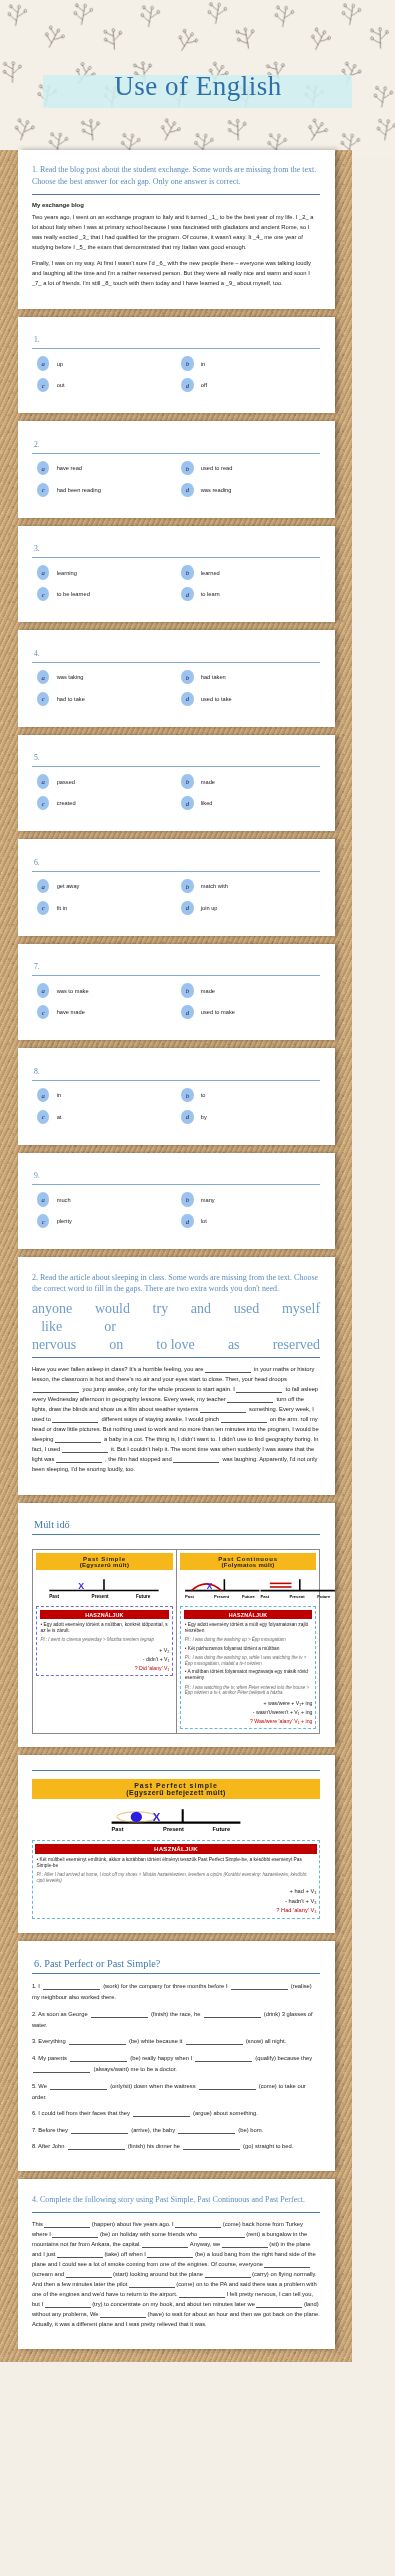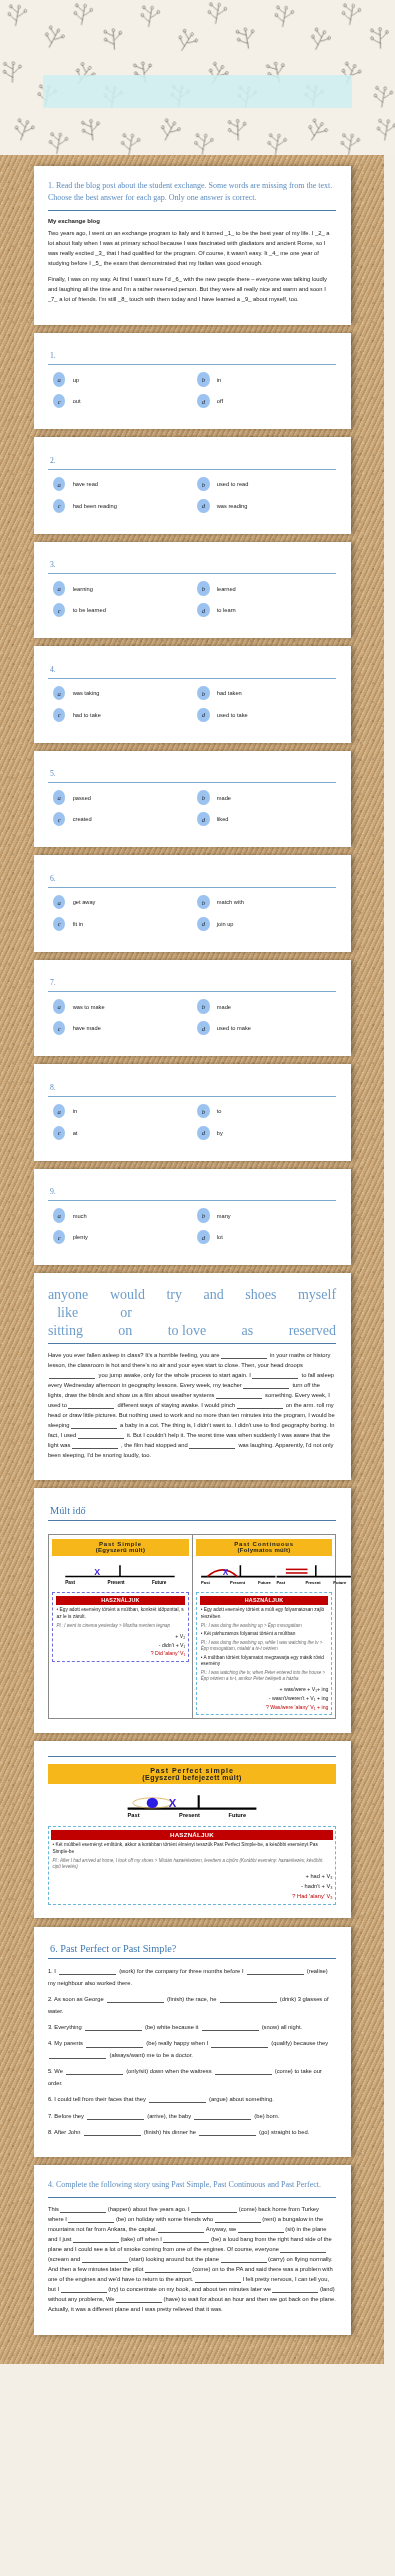--- a/index.html
+++ b/index.html
@@ -33,25 +33,25 @@
     text-align:center;
     font-family: "Liberation Serif", serif;
     font-size: 27px;
     color: #2f6fab;
     letter-spacing: 0.5px;
   }
 
   
   .board {
     position: relative;
-    width:384px;
+    width:352px;
     background:
       repeating-linear-gradient(115deg, #c9a678 0 1.5px, #bb9566 1.5px 3.1px, #d3b489 3.1px 4.6px),
       #c6a273;
-    padding: 16px;
+    padding: 0;
   }
   .board::before {
     content:"";
     position:absolute; inset:0;
     background:
       radial-gradient(circle at 10% 20%, rgba(255,255,255,.14) 0 1px, transparent 1.5px),
       radial-gradient(circle at 40% 60%, rgba(0,0,0,.10) 0 1px, transparent 1.5px),
       radial-gradient(circle at 75% 35%, rgba(255,255,255,.12) 0 1px, transparent 1.5px),
       radial-gradient(circle at 88% 80%, rgba(0,0,0,.10) 0 1px, transparent 1.5px);
     background-size: 19px 15px, 22px 17px, 26px 21px, 15px 19px;
@@ -220,20 +220,21 @@
       <use href="#sprig" x="320" y="272" transform="rotate(18 320 272)"></use>
       <use href="#sprig" x="392" y="300"></use>
       <use href="#sprig" x="462" y="272" transform="rotate(-12 462 272)"></use>
       <use href="#sprig" x="534" y="300"></use>
       <use href="#sprig" x="604" y="272" transform="rotate(22 604 272)"></use>
       <use href="#sprig" x="676" y="300"></use>
       <use href="#sprig" x="746" y="272"></use>
     </g>
   </svg>
   <div class="title-band"></div>
+  <div class="hero-title">Use of English</div>
 </div>
 
 <div class="board">
 
   <div class="card" style="margin-top:-5.2px;">
     <div class="qhead">1. Read the blog post about the student exchange. Some words are missing from the text. Choose the best answer for each gap. Only one answer is correct.</div>
     <hr class="rule">
     <div class="blogtitle">My exchange blog</div>
     <p class="body-p">Two years ago, I went on an exchange program to Italy and it turned _1_ to be the best year of my life. I _2_ a lot about Italy when I was at primary school because I was fascinated with gladiators and ancient Rome, so I was really excited _3_ that I had qualified for the program. Of course, it wasn't easy. It _4_ me one year of studying before I _5_ the exam that demonstrated that my Italian was good enough.</p>
     <p class="body-p">Finally, I was on my way. At first I wasn't sure I'd _6_ with the new people there –  everyone was talking loudly and laughing all the time and I'm a rather reserved person. But they were all really nice and warm and soon I _7_ a lot of friends. I'm still _8_ touch with them today and I have learned a _9_ about myself, too.</p>
@@ -434,35 +435,36 @@
           </div>
           <div class="opt">
             <span class="bullet">d</span>
             <span class="opt-label">lot</span>
           </div>
         </div>
       </div>
     </div>
 
   <div class="card gap">
+    <div class="qhead">2. Read the article about sleeping in class. Some words are missing from the text. Choose the correct word to fill in the gaps. There are two extra words you don't need.</div>
     <div class="wordbank">
       <div class="wb-row" id="wb1">
           <span>anyone</span>
           <span>would</span>
           <span>try</span>
           <span>and</span>
-          <span>shoes</span>
+          <span>used</span>
           <span>myself</span>
         </div>
       <div class="wb-row center" id="wb2">
           <span>like</span>
           <span>or</span>
         </div>
       <div class="wb-row" id="wb3">
-          <span>sitting</span>
+          <span>nervous</span>
           <span>on</span>
           <span>to love</span>
           <span>as</span>
           <span>reserved</span>
         </div>
     </div>
     <hr class="rule">
     <p class="body-p" id="ex2-text"><span>Have you ever fallen asleep in class? It's a horrible feeling, you are</span><span class="gapline w90"></span><span> in your maths or history lesson, the classroom is hot and there's no air and your eyes start to close. Then, your head droops</span><span class="gapline w90"></span><span> you jump awake, only for the whole process to start again. I</span><span class="gapline w90"></span><span> to fall asleep every Wednesday afternoon in geography lessons. Every week, my teacher</span><span class="gapline w90"></span><span> turn off the lights, draw the blinds and show us a film about weather systems</span><span class="gapline w90"></span><span> something. Every week, I used to</span><span class="gapline w90"></span><span> different ways of staying awake. I would pinch</span><span class="gapline w90"></span><span> on the arm. roll my head or draw little pictures. But nothing used to work and no more than ten minutes into the program, I would be sleeping</span><span class="gapline w90"></span><span> a baby in a cot. The thing is, I didn't want to. I didn't use to find geography boring. In fact, I used</span><span class="gapline w90"></span><span> it. But I couldn't help it. The worst time was when suddenly I was aware that the light was</span><span class="gapline w90"></span><span> , the film had stopped and</span><span class="gapline w90"></span><span> was laughing. Apparently, I'd not only been sleeping, I'd be snoring loudly, too.</span></p>
   </div>
 

